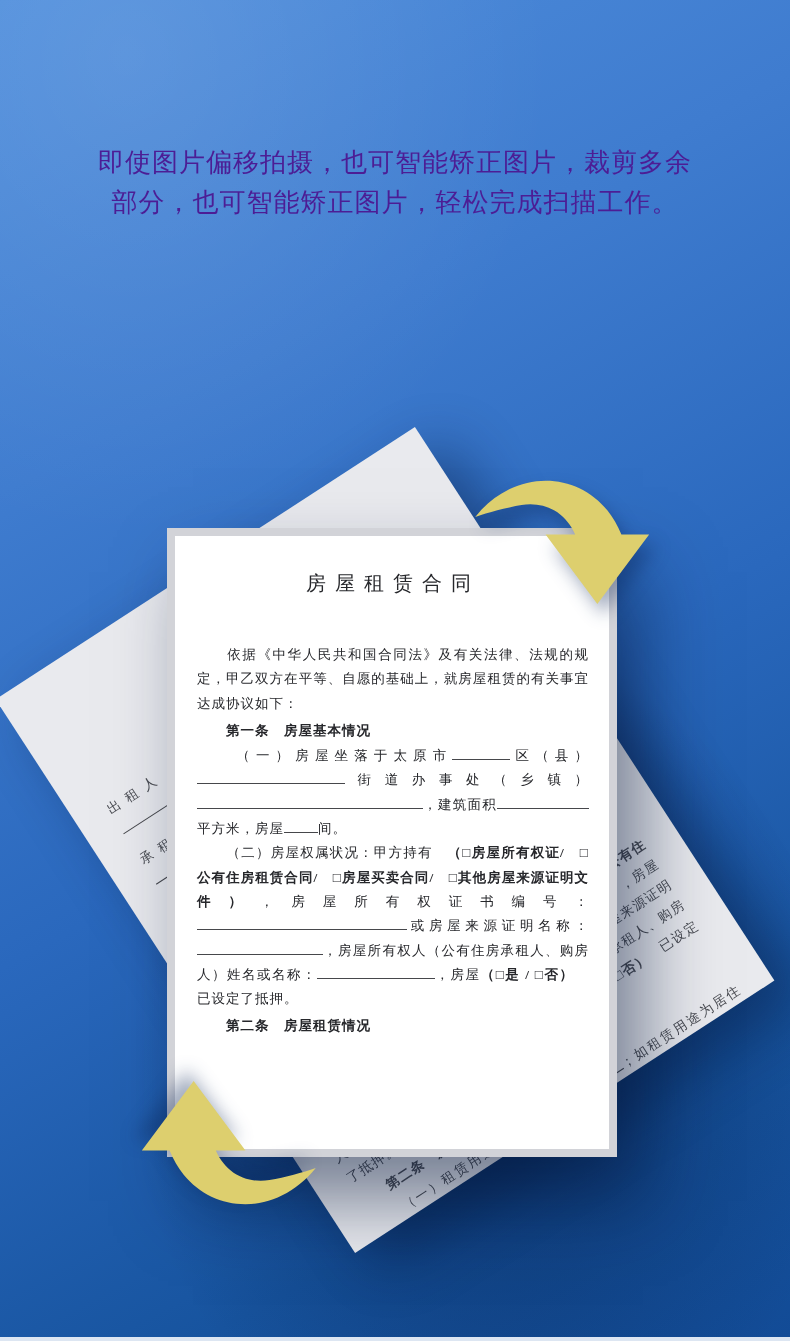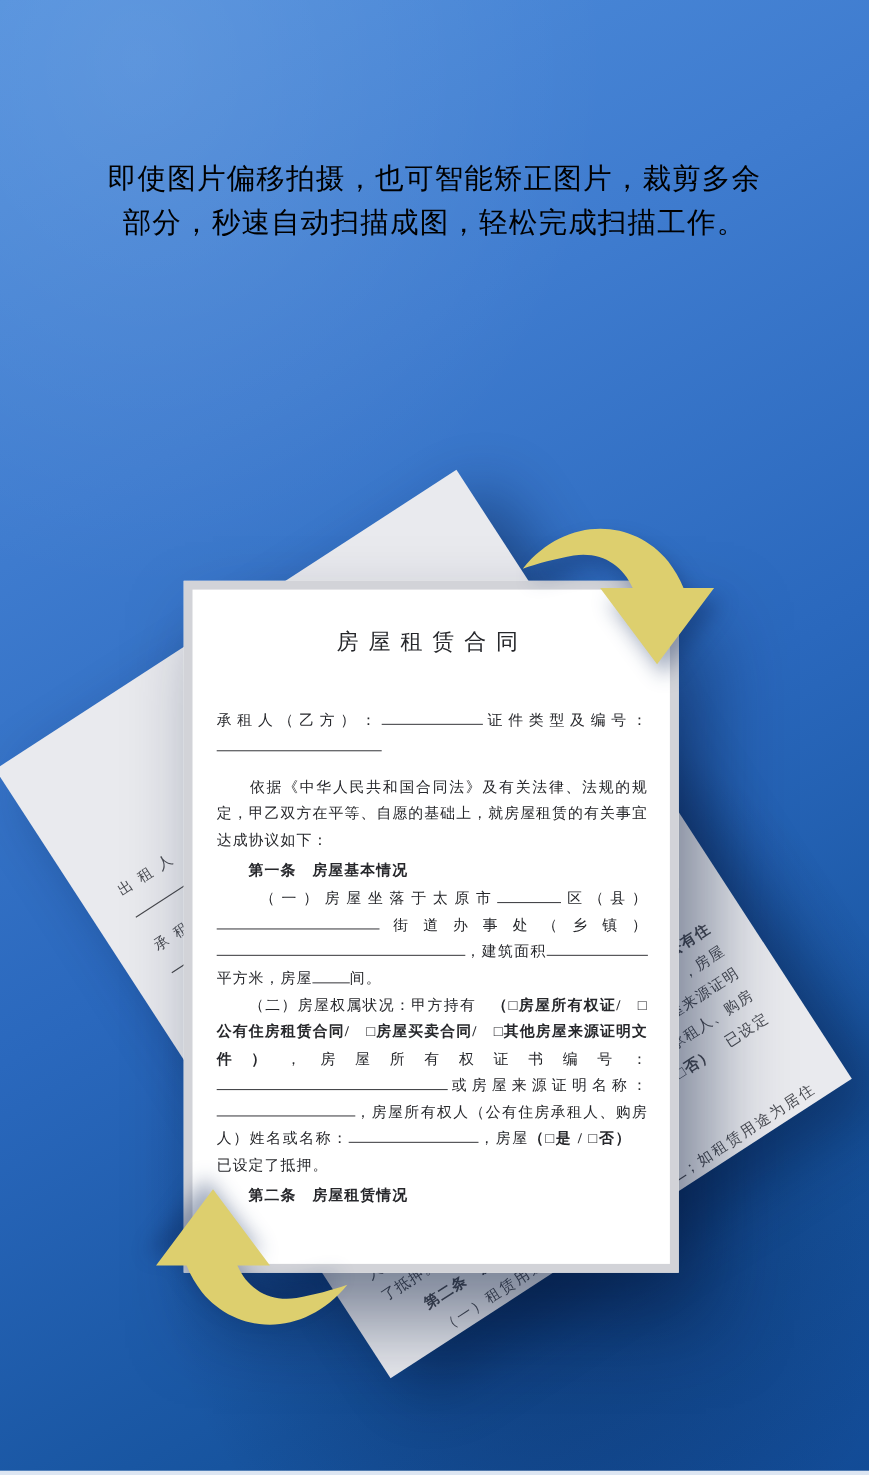--- a/index.html
+++ b/index.html
@@ -10,21 +10,21 @@
       radial-gradient(90% 60% at 16% 4%, rgba(255,255,255,0.10), rgba(255,255,255,0) 60%),
       radial-gradient(70% 48% at 62% 80%, rgba(2,18,52,0.42), rgba(2,18,52,0) 65%),
       linear-gradient(152deg,#4f8edc 0%,#3f7ccf 28%,#2a68bd 55%,#17549f 82%,#124b96 100%);
   }
   
   .hero{position:absolute;top:116px;left:0;width:100%;text-align:center;color:#fff;}
   .hero h1{margin:0;font-size:60px;line-height:1.42;font-weight:800;letter-spacing:2px;}
   .ring{display:inline-block;width:13px;height:13px;border:7px solid #eed75f;border-radius:50%;
         margin-left:5px;transform:translateY(1px);}
   .hero .sub{margin:26px auto 0;width:600px;font-size:26px;line-height:1.55;font-weight:400;
-        color:#000000;letter-spacing:1px;}
+        color:#4c1d95;letter-spacing:1px;}
   
   .paper-bg{
     position:absolute;left:135px;top:510px;width:500px;height:660px;
     background:#e9eaee;transform:rotate(-33deg);
     box-shadow:18px 30px 55px rgba(4,24,62,.45);
     padding:56px 34px;box-sizing:border-box;overflow:hidden;
     color:#4a4c52;z-index:1;
   }
   .paper-main{
     position:absolute;left:167px;top:528px;width:450px;height:629px;
@@ -51,21 +51,21 @@
   .arrow svg{display:block;width:100%;height:100%;}
   
   .next-edge{position:absolute;left:0;bottom:0;width:100%;height:4px;background:#dde6f2;z-index:4;}
 </style>
 </head>
 <body>
 
 <div class="hero" data-name="hero-section">
   <div class="sub" data-name="hero-subtitle">
     <span data-name="hero-subtitle-line1">即使图片偏移拍摄，也可智能矫正图片，裁剪多余</span><br>
-    <span data-name="hero-subtitle-line2">部分，秒速自动扫描成图，轻松完成扫描工作。</span>
+    <span data-name="hero-subtitle-line2">部分，也可智能矫正图片，轻松完成扫描工作。</span>
   </div>
 </div>
 
 <div class="paper-bg" data-name="background-contract-page">
   <div class="doc" data-name="background-contract-content">
       <div class="doc-title" data-name="contract-title">房屋租赁合同</div>
       <p class="para" data-name="party-line-lessor"><span data-name="text-segment">出租人（甲方）：</span><span class="bl" data-name="blank-line" style="width: 92px;"></span><span data-name="text-segment">证件类型及编号：</span><span class="bl" data-name="blank-line" style="width: 150px;"></span></p>
       <p class="para" data-name="party-line-lessee"><span data-name="text-segment">承租人（乙方）：</span><span class="bl" data-name="blank-line" style="width: 92px;"></span><span data-name="text-segment">证件类型及编号：</span><span class="bl" data-name="blank-line" style="width: 150px;"></span></p>
       <p class="para" data-name="intro-paragraph"><span data-name="text-segment">　　依据《中华人民共和国合同法》及有关法律、法规的规定，甲乙双方在平等、自愿的基础上，就房屋租赁的有关事宜达成协议如下：</span></p>
       <p class="para" data-name="article-1-heading"><span class="b" data-name="text-segment">　　第一条　房屋基本情况</span></p>
@@ -73,21 +73,20 @@
       <p class="para" data-name="house-ownership-paragraph"><span data-name="text-segment">　　（二）房屋权属状况：甲方持有　</span><span class="b" data-name="text-segment">（□房屋所有权证/　□公有住房租赁合同/　□房屋买卖合同/　□其他房屋来源证明文件）</span><span data-name="text-segment">，房屋所有权证书编号：</span><span class="bl" data-name="blank-line" style="width: 210px;"></span><span data-name="text-segment">或房屋来源证明名称：</span><span class="bl" data-name="blank-line" style="width: 126px;"></span><span data-name="text-segment">，房屋所有权人（公有住房承租人、购房人）姓名或名称：</span><span class="bl" data-name="blank-line" style="width: 118px;"></span><span data-name="text-segment">，房屋</span><span class="b" data-name="text-segment">（□是 / □否）</span><span data-name="text-segment">　已设定了抵押。</span></p>
       <p class="para" data-name="article-2-heading"><span class="b" data-name="text-segment">　　第二条　房屋租赁情况</span></p>
       <p class="para" data-name="rental-use-paragraph"><span data-name="text-segment">　　（一）租赁用途：</span><span class="bl" data-name="blank-line" style="width: 136px;"></span><span data-name="text-segment">；如租赁用途为居住的，居住人数为：</span><span class="bl" data-name="blank-line" style="width: 88px;"></span><span data-name="text-segment">，最多不超过</span><span class="bl" data-name="blank-line" style="width: 66px;"></span><span data-name="text-segment">人。</span></p>
       <p class="para" data-name="residents-paragraph"><span data-name="text-segment">　　（二）居住人员中有外地来京人员的，甲方应提供相关证明，督促助乙方到</span><span class="b" data-name="text-segment">当地</span><span class="mosaic" data-name="mosaic-redaction" style="width: 70px;"></span><span data-name="text-segment">办理暂住证。</span></p>
     </div>
 </div>
 
 <div class="paper-main" data-name="contract-page">
   <div class="doc" data-name="contract-content">
       <div class="doc-title" data-name="contract-title">房屋租赁合同</div>
-      <p class="para" data-name="party-line-lessee"><span data-name="text-segment">承租人（乙方）：</span><span class="bl" data-name="blank-line" style="width: 92px;"></span><span data-name="text-segment">证件类型及编号：</span><span class="bl" data-name="blank-line" style="width: 150px;"></span></p>
       <p class="para" data-name="intro-paragraph"><span data-name="text-segment">　　依据《中华人民共和国合同法》及有关法律、法规的规定，甲乙双方在平等、自愿的基础上，就房屋租赁的有关事宜达成协议如下：</span></p>
       <p class="para" data-name="article-1-heading"><span class="b" data-name="text-segment">　　第一条　房屋基本情况</span></p>
       <p class="para" data-name="house-location-paragraph"><span data-name="text-segment">　　（一）房屋坐落于太原市</span><span class="bl" data-name="blank-line" style="width: 58px;"></span><span data-name="text-segment">区（县）</span><span class="bl" data-name="blank-line" style="width: 148px;"></span><span data-name="text-segment">街道办事处（乡镇）</span><span class="bl" data-name="blank-line" style="width: 226px;"></span><span data-name="text-segment">，建筑面积</span><span class="bl" data-name="blank-line" style="width: 92px;"></span><span data-name="text-segment">平方米，房屋</span><span class="bl" data-name="blank-line" style="width: 34px;"></span><span data-name="text-segment">间。</span></p>
       <p class="para" data-name="house-ownership-paragraph"><span data-name="text-segment">　　（二）房屋权属状况：甲方持有　</span><span class="b" data-name="text-segment">（□房屋所有权证/　□公有住房租赁合同/　□房屋买卖合同/　□其他房屋来源证明文件）</span><span data-name="text-segment">，房屋所有权证书编号：</span><span class="bl" data-name="blank-line" style="width: 210px;"></span><span data-name="text-segment">或房屋来源证明名称：</span><span class="bl" data-name="blank-line" style="width: 126px;"></span><span data-name="text-segment">，房屋所有权人（公有住房承租人、购房人）姓名或名称：</span><span class="bl" data-name="blank-line" style="width: 118px;"></span><span data-name="text-segment">，房屋</span><span class="b" data-name="text-segment">（□是 / □否）</span><span data-name="text-segment">　已设定了抵押。</span></p>
       <p class="para" data-name="article-2-heading"><span class="b" data-name="text-segment">　　第二条　房屋租赁情况</span></p>
     </div>
 </div>
 
 <div class="arrow top" data-name="rotate-arrow-top-icon">
   <svg viewBox="0 0 200 180" xmlns="http://www.w3.org/2000/svg" aria-hidden="true">

